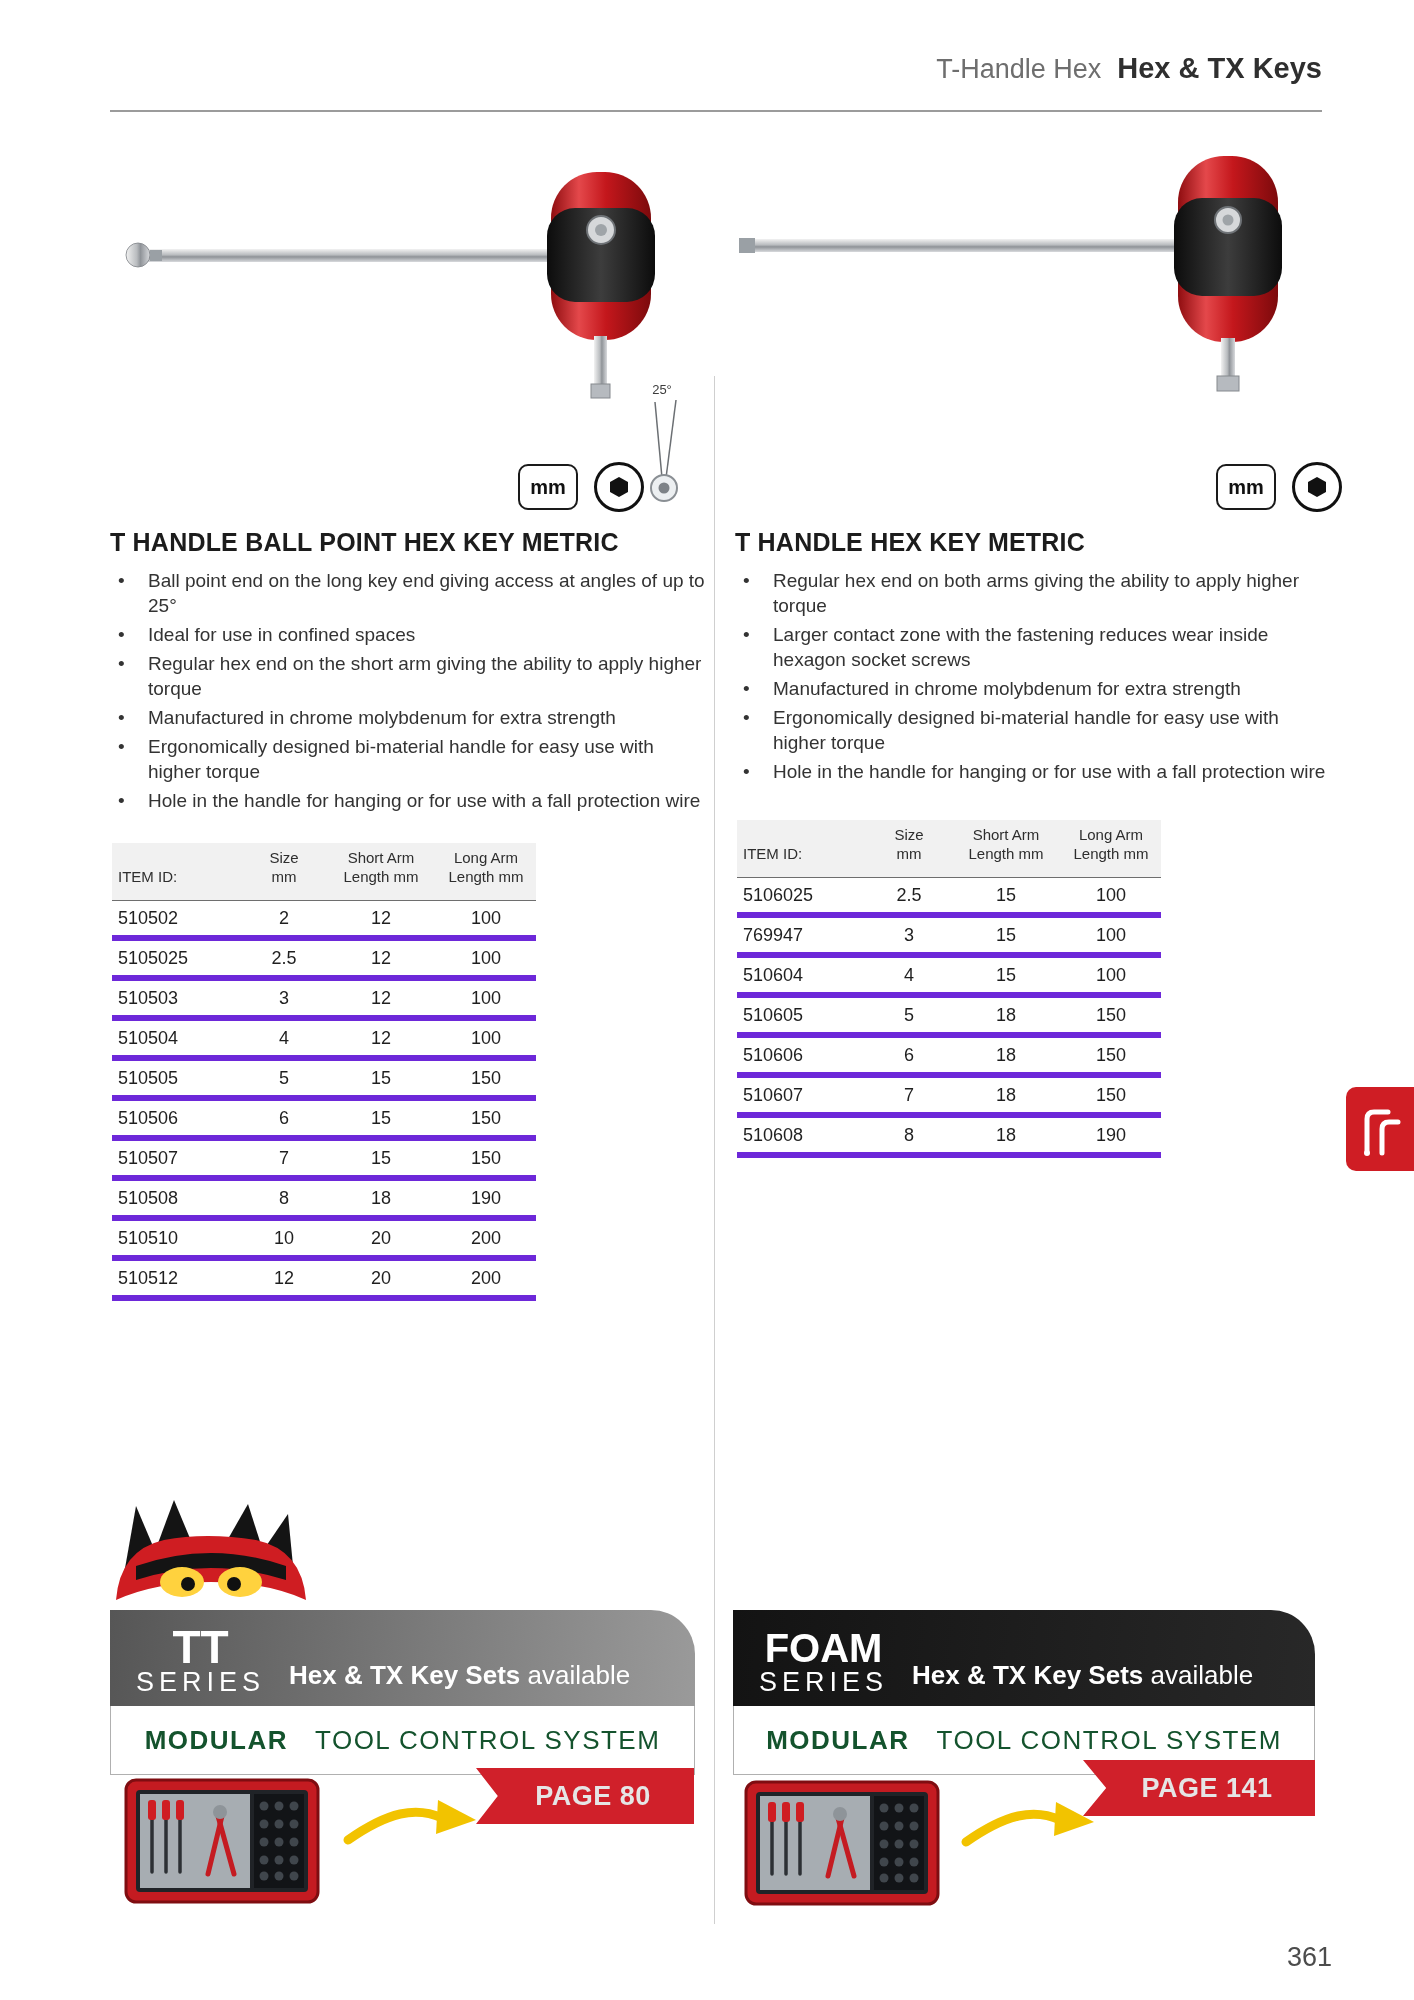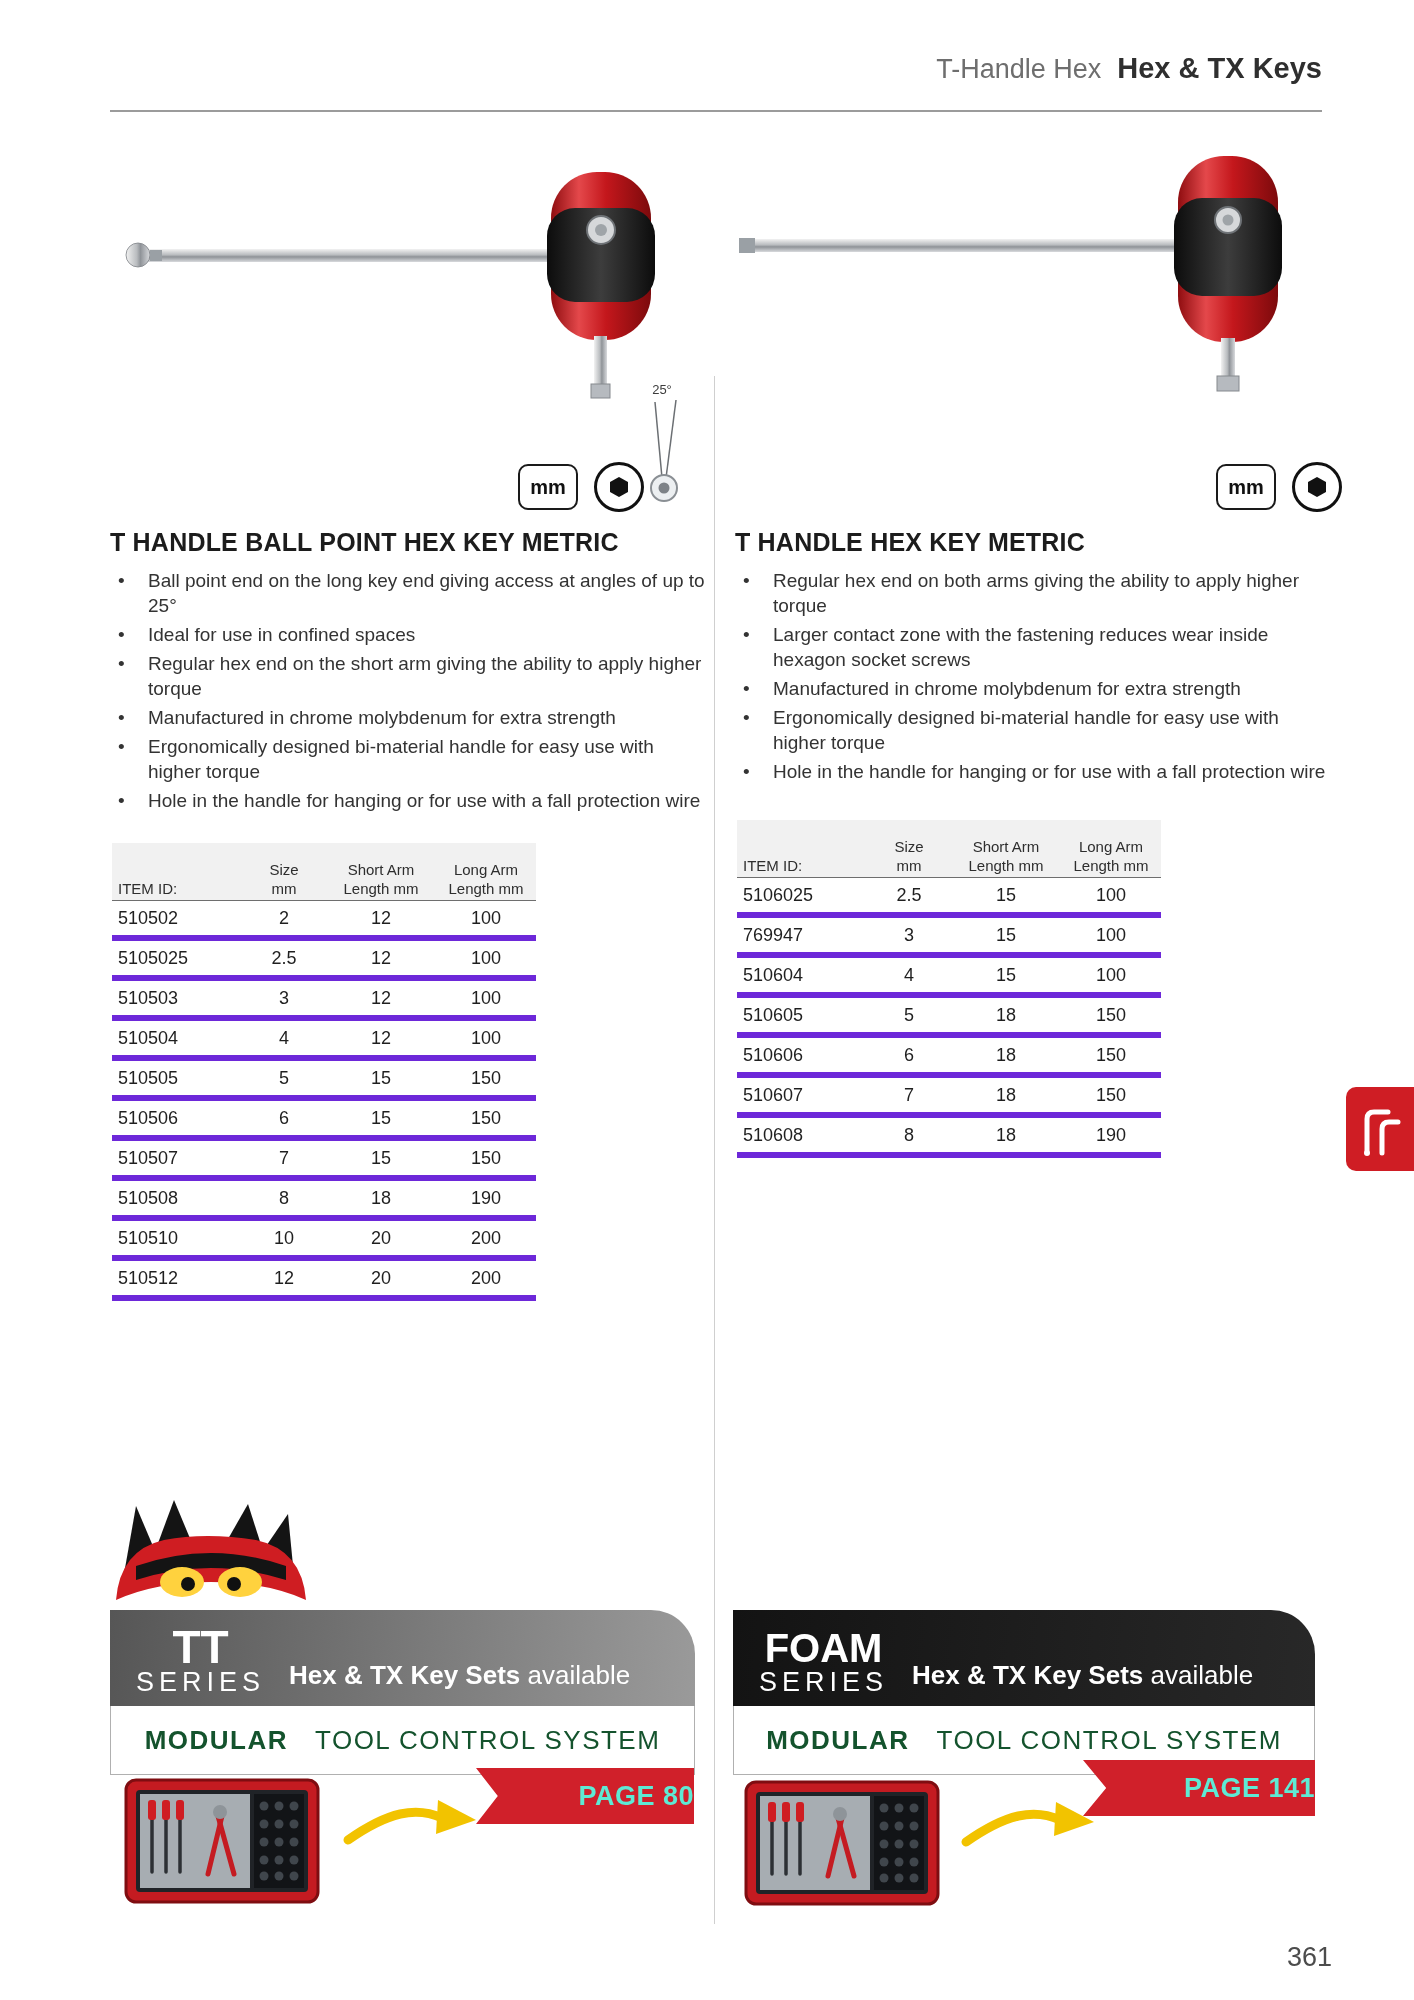--- a/index.html
+++ b/index.html
@@ -30,21 +30,21 @@
   .prod-title{position:absolute;font-size:25px;font-weight:bold;color:#1c1c1c;letter-spacing:.2px;white-space:nowrap;}
   .bullets{position:absolute;}
   .bullet{display:flex;margin-bottom:4px;font-size:19px;line-height:25px;color:#333;}
   .bullet .dot{width:38px;flex:0 0 38px;padding-left:8px;box-sizing:border-box;color:#333;}
   .bullet .dot::before{content:"\2022";}
   .bullet .btxt{flex:1;}
 
   
   .spec-table{position:absolute;width:424px;}
   .t-head{display:flex;background:#f1f1f1;height:58px;border-bottom:1px solid #6e6e6e;font-size:15px;color:#2e2e2e;box-sizing:border-box;}
-  .tc{display:flex;flex-direction:column;justify-content:flex-end;padding-bottom:2px;line-height:19px;box-sizing:border-box;}
+  .tc{display:flex;flex-direction:column;justify-content:flex-end;padding-bottom:14px;line-height:19px;box-sizing:border-box;}
   .tc-item{width:130px;padding-left:6px;}
   .tc-size{width:84px;align-items:center;}
   .tc-short{width:110px;align-items:center;}
   .tc-long{width:100px;align-items:center;}
   .t-row{display:flex;align-items:center;height:40px;border-bottom:6px solid #6d28d9;font-size:18px;color:#1f1f1f;box-sizing:border-box;}
   .cell-item{width:130px;padding-left:6px;box-sizing:border-box;}
   .cell-size{width:84px;text-align:center;}
   .cell-short{width:110px;text-align:center;}
   .cell-long{width:100px;text-align:center;}
 
@@ -60,22 +60,22 @@
   .series-bottom{font-size:27px;letter-spacing:5px;line-height:28px;}
   .tagline{font-size:26px;padding-bottom:5px;white-space:nowrap;margin-top:48px;}
   .tag-bold{font-weight:bold;}
   .modular-strip{height:69px;background:#fff;border:1px solid #b0b0b0;border-top:none;
     display:flex;align-items:center;justify-content:center;font-size:26px;letter-spacing:1.5px;
     color:#14532d;white-space:nowrap;box-sizing:border-box;gap:17px;}
   .mod-bold{font-weight:800;margin-right:10px;}
 
   .page-ribbon{position:absolute;height:56px;background:#d0202a;
     clip-path:polygon(0 0,100% 0,100% 100%,0 100%,10% 50%);
-    display:flex;align-items:center;justify-content:flex-end;padding-left:16px;
-    color:#5eead4;font-weight:bold;font-size:27px;letter-spacing:.5px;box-sizing:border-box;cursor:pointer;}
+    display:flex;align-items:center;justify-content:center;padding-left:16px;
+    color:#e5e5e5;font-weight:bold;font-size:27px;letter-spacing:.5px;box-sizing:border-box;cursor:pointer;}
 
   .side-tab{position:absolute;left:1346px;top:1087px;width:68px;height:84px;background:#cf1d24;
     border-radius:10px 0 0 10px;display:flex;align-items:center;justify-content:center;cursor:pointer;}
 
   .page-number{position:absolute;right:82px;top:1942px;font-size:27px;color:#4c4c4c;}
 </style>
 </head>
 <body>
 
 <div class="page">

